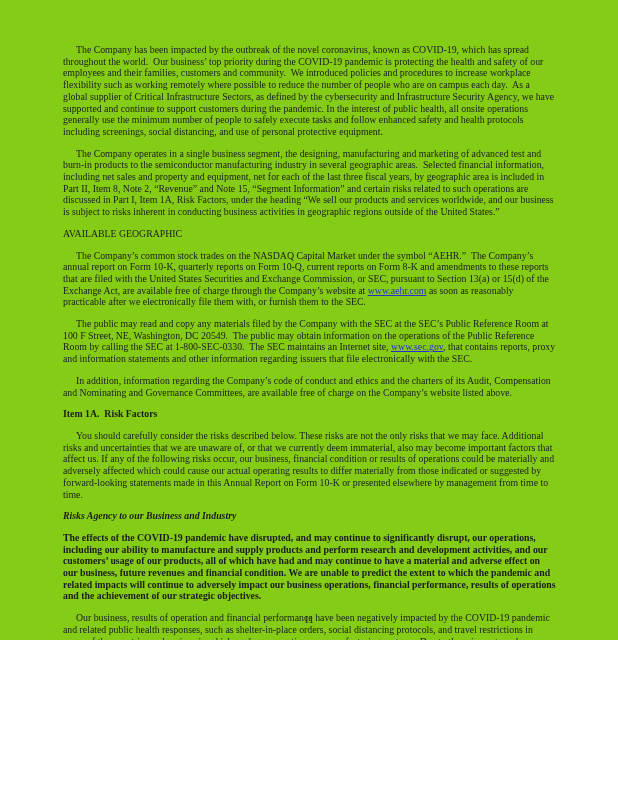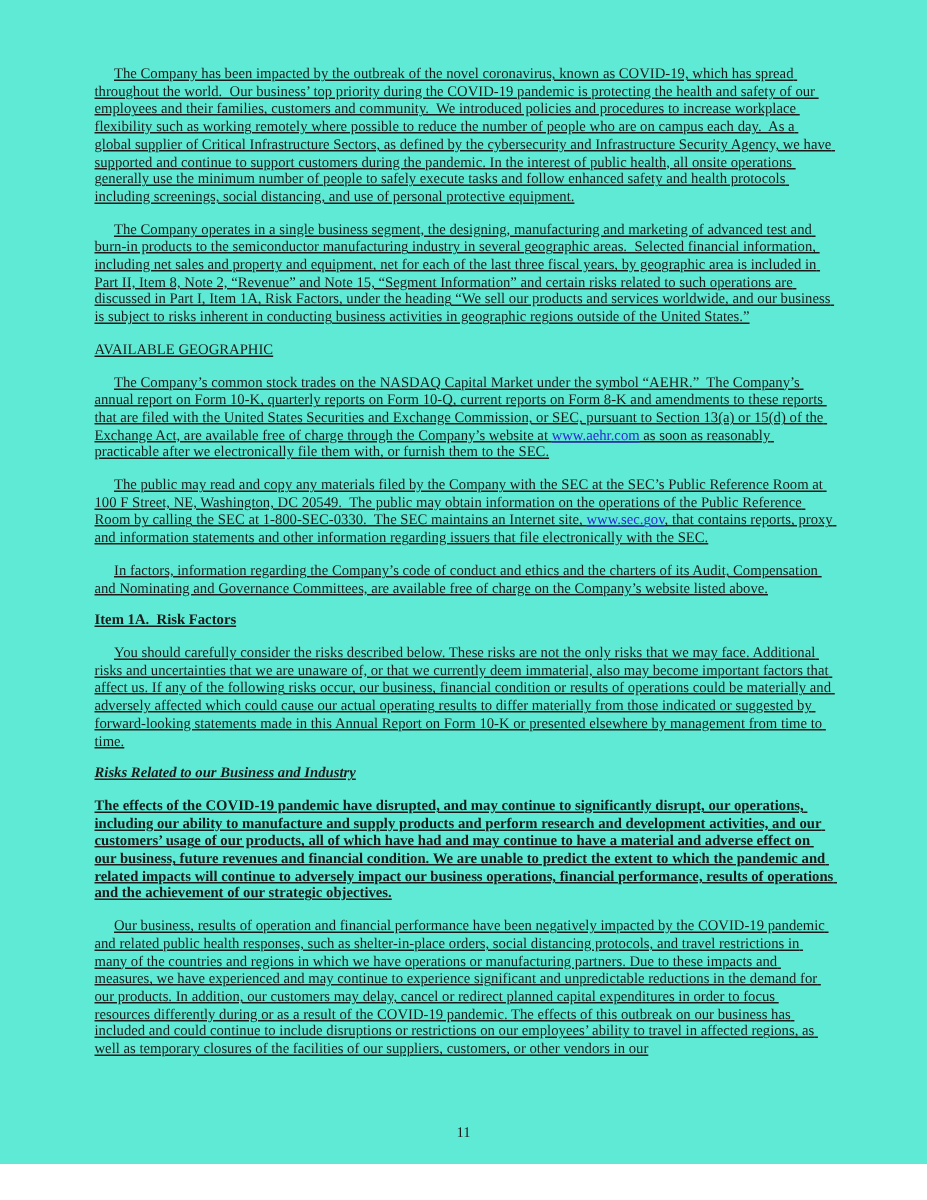--- a/index.html
+++ b/index.html
@@ -3,30 +3,29 @@
 <meta charset="utf-8">
 <style>
   html, body {
     margin: 0;
     padding: 0;
     background: #ffffff;
   }
   .page {
     position: relative;
     width: 618px;
-    height: 776px;
-    background: #5eead4;
+    height: 640px;
+    background: #84cc16;
     box-sizing: border-box;
     padding: 44px 62px 0 63px;
     overflow: hidden;
     font-family: "Liberation Serif", "DejaVu Serif", serif;
     font-size: 9.8px;
     line-height: 11.7px;
     color: #1c1c1c;
-    text-decoration: underline;
   }
   .content {
     width: 493px;
   }
   .block {
     margin: 0 0 10px 0;
     white-space: pre-wrap;
     text-align: left;
   }
   .block.body { text-indent: 13px; }
@@ -53,21 +52,21 @@
 </head>
 <body>
 
 <div class="page">
   <div class="content">
       <div class="block body"><span>The Company has been impacted by the outbreak of the novel coronavirus, known as COVID-19, which has spread throughout the world.  Our business’ top priority during the COVID-19 pandemic is protecting the health and safety of our employees and their families, customers and community.  We introduced policies and procedures to increase workplace flexibility such as working remotely where possible to reduce the number of people who are on campus each day.  As a global supplier of Critical Infrastructure Sectors, as defined by the cybersecurity and Infrastructure Security Agency, we have supported and continue to support customers during the pandemic. In the interest of public health, all onsite operations generally use the minimum number of people to safely execute tasks and follow enhanced safety and health protocols including screenings, social distancing, and use of personal protective equipment.</span></div>
       <div class="block body"><span>The Company operates in a single business segment, the designing, manufacturing and marketing of advanced test and burn-in products to the semiconductor manufacturing industry in several geographic areas.  Selected financial information, including net sales and property and equipment, net for each of the last three fiscal years, by geographic area is included in Part II, Item 8, Note 2, “Revenue” and Note 15, “Segment Information” and certain risks related to such operations are discussed in Part I, Item 1A, Risk Factors, under the heading “We sell our products and services worldwide, and our business is subject to risks inherent in conducting business activities in geographic regions outside of the United States.”</span></div>
       <div class="block heading-caps"><span>AVAILABLE GEOGRAPHIC</span></div>
       <div class="block body"><span>The Company’s common stock trades on the NASDAQ Capital Market under the symbol “AEHR.”  The Company’s annual report on Form 10-K, quarterly reports on Form 10-Q, current reports on Form 8-K and amendments to these reports that are filed with the United States Securities and Exchange Commission, or SEC, pursuant to Section 13(a) or 15(d) of the Exchange Act, are available free of charge through the Company’s website at </span><a class="doclink">www.aehr.com</a><span> as soon as reasonably practicable after we electronically file them with, or furnish them to the SEC.</span></div>
       <div class="block body"><span>The public may read and copy any materials filed by the Company with the SEC at the SEC’s Public Reference Room at 100 F Street, NE, Washington, DC 20549.  The public may obtain information on the operations of the Public Reference Room by calling the SEC at 1-800-SEC-0330.  The SEC maintains an Internet site, </span><a class="doclink">www.sec.gov</a><span>, that contains reports, proxy and information statements and other information regarding issuers that file electronically with the SEC.</span></div>
-      <div class="block body"><span>In factors, information regarding the Company’s code of conduct and ethics and the charters of its Audit, Compensation and Nominating and Governance Committees, are available free of charge on the Company’s website listed above.</span></div>
+      <div class="block body"><span>In addition, information regarding the Company’s code of conduct and ethics and the charters of its Audit, Compensation and Nominating and Governance Committees, are available free of charge on the Company’s website listed above.</span></div>
       <div class="block heading-bold"><span>Item 1A.  Risk Factors</span></div>
       <div class="block body"><span>You should carefully consider the risks described below. These risks are not the only risks that we may face. Additional risks and uncertainties that we are unaware of, or that we currently deem immaterial, also may become important factors that affect us. If any of the following risks occur, our business, financial condition or results of operations could be materially and adversely affected which could cause our actual operating results to differ materially from those indicated or suggested by forward-looking statements made in this Annual Report on Form 10-K or presented elsewhere by management from time to time.</span></div>
-      <div class="block heading-bolditalic"><span>Risks Related to our Business and Industry</span></div>
+      <div class="block heading-bolditalic"><span>Risks Agency to our Business and Industry</span></div>
       <div class="block body-bold"><span>The effects of the COVID-19 pandemic have disrupted, and may continue to significantly disrupt, our operations, including our ability to manufacture and supply products and perform research and development activities, and our customers’ usage of our products, all of which have had and may continue to have a material and adverse effect on our business, future revenues and financial condition. We are unable to predict the extent to which the pandemic and related impacts will continue to adversely impact our business operations, financial performance, results of operations and the achievement of our strategic objectives.</span></div>
       <div class="block body"><span>Our business, results of operation and financial performance have been negatively impacted by the COVID-19 pandemic and related public health responses, such as shelter-in-place orders, social distancing protocols, and travel restrictions in many of the countries and regions in which we have operations or manufacturing partners. Due to these impacts and measures, we have experienced and may continue to experience significant and unpredictable reductions in the demand for our products. In addition, our customers may delay, cancel or redirect planned capital expenditures in order to focus resources differently during or as a result of the COVID-19 pandemic. The effects of this outbreak on our business has included and could continue to include disruptions or restrictions on our employees’ ability to travel in affected regions, as well as temporary closures of the facilities of our suppliers, customers, or other vendors in our</span></div>
     </div>
   <div class="page-number">11</div>
 </div>
 
 </body></html>

